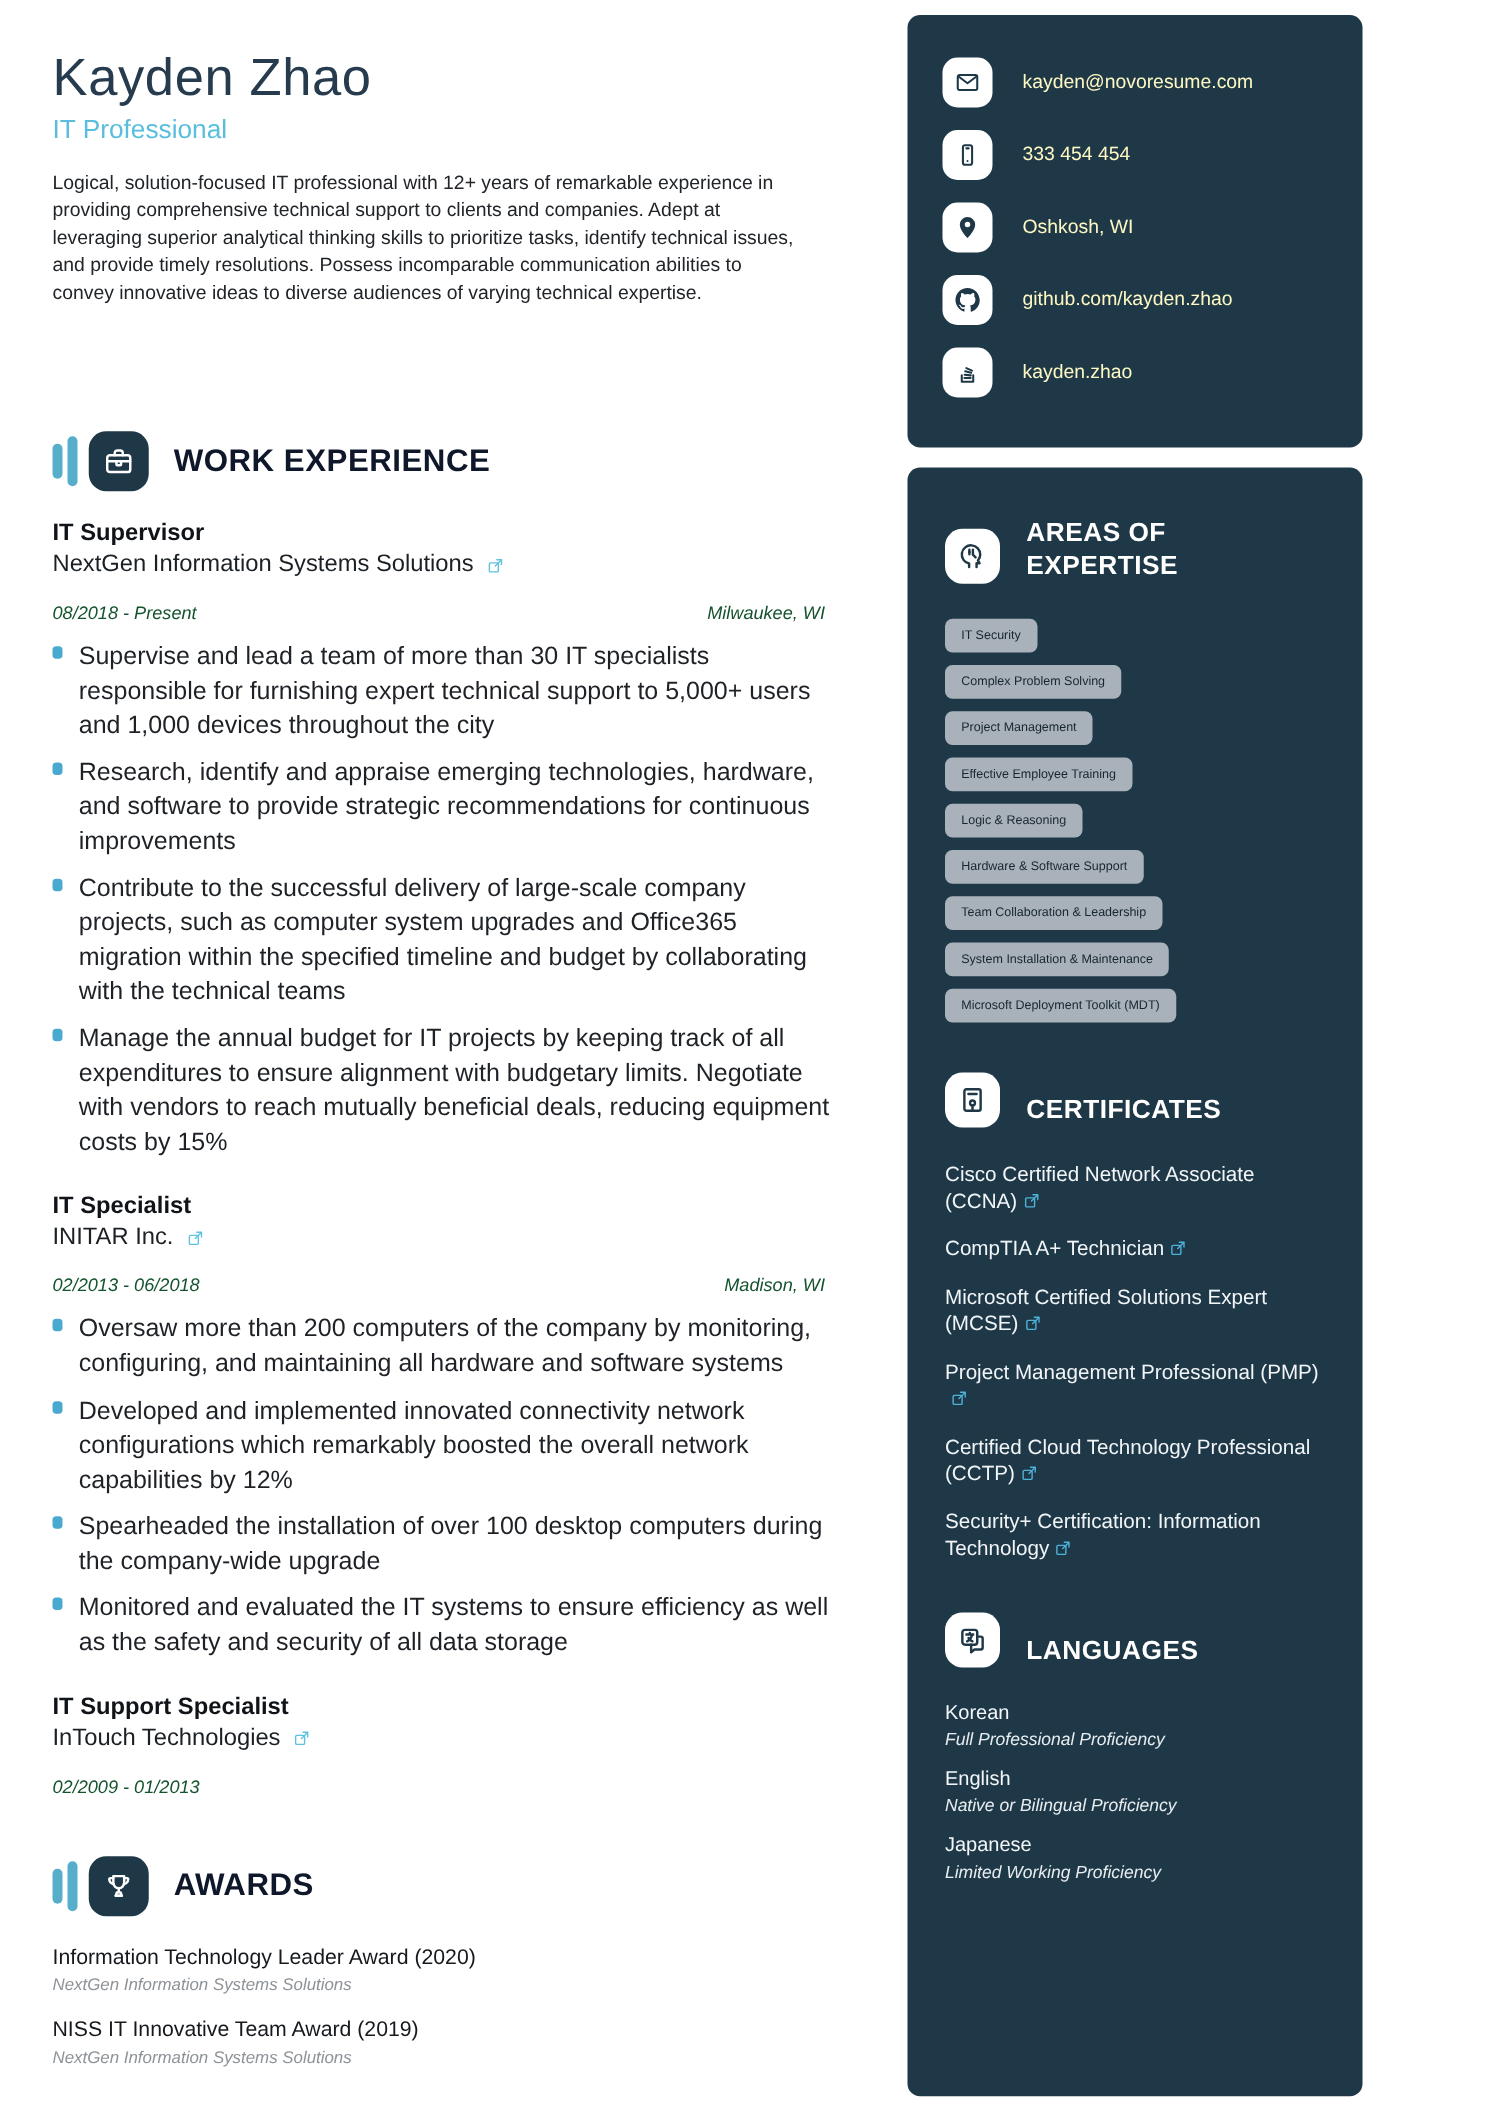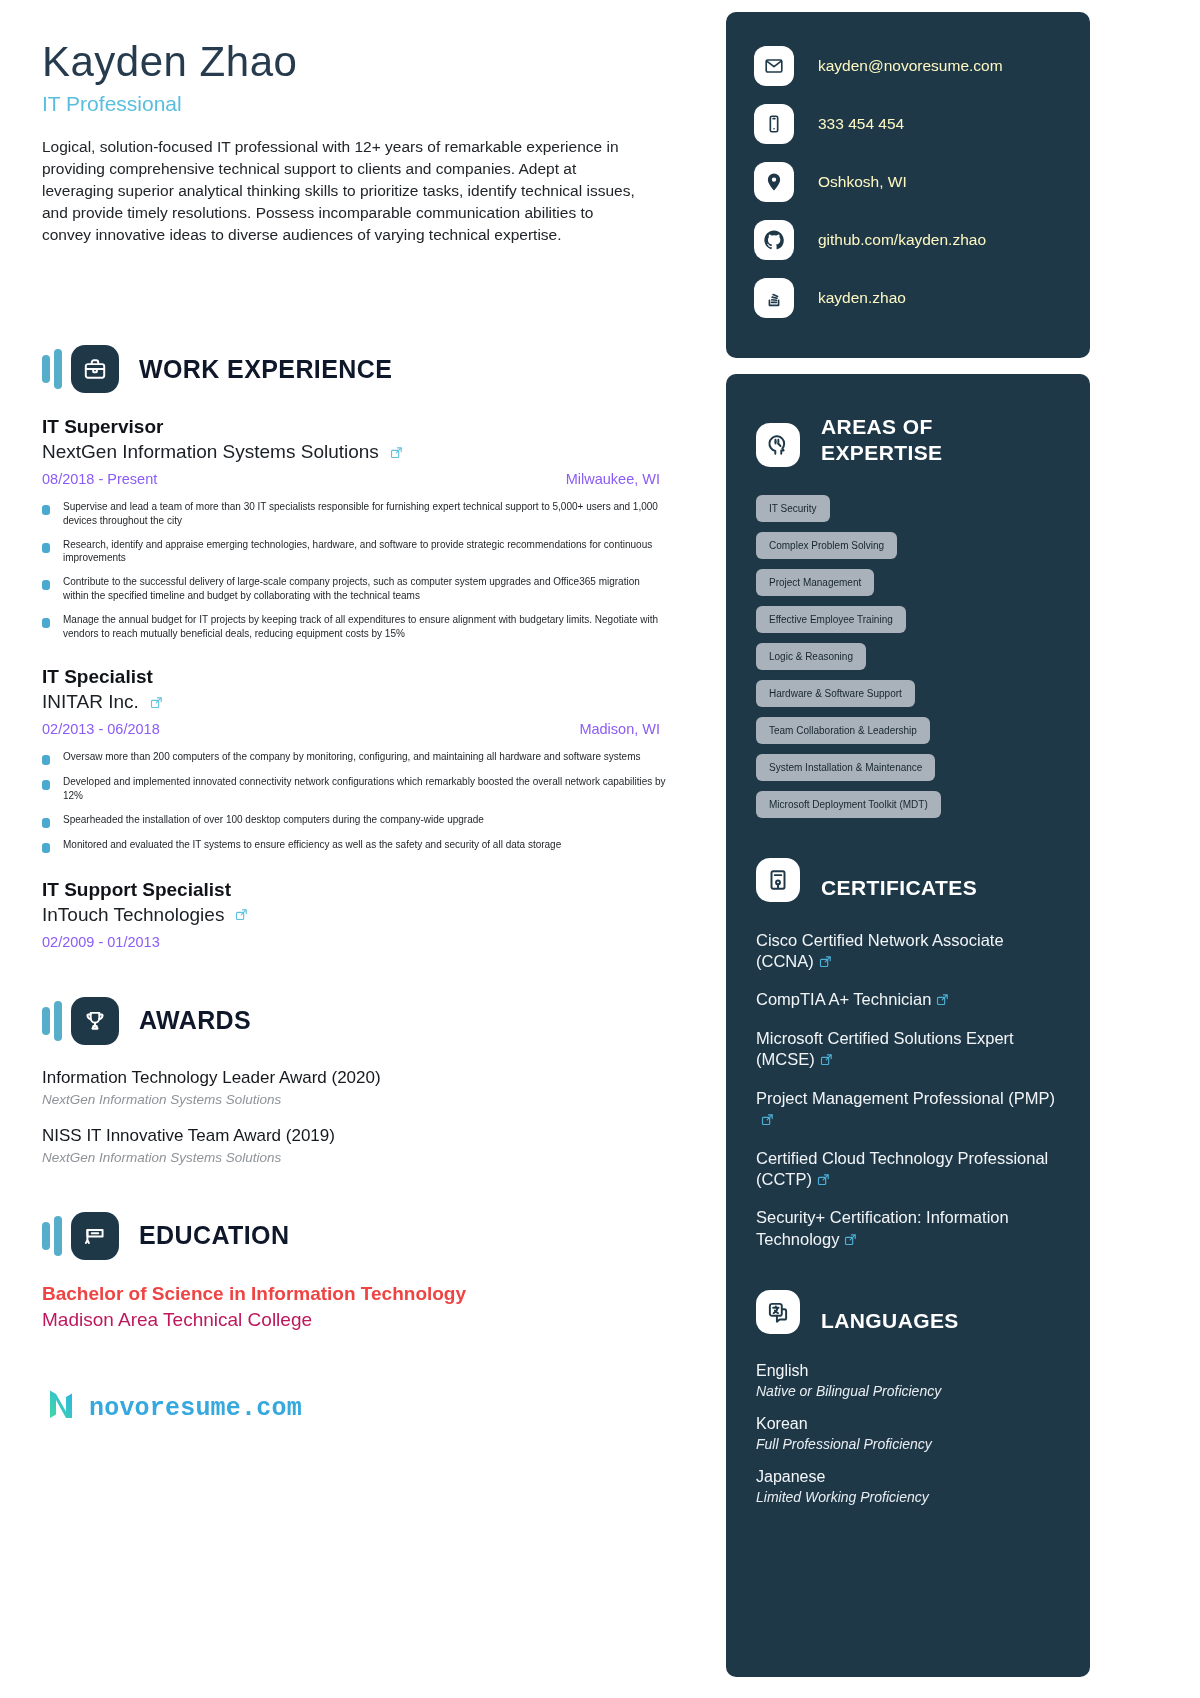--- a/index.html
+++ b/index.html
@@ -20,25 +20,25 @@
   .arc { background:#56aecb; border-radius:6px; }
   .arc.a1 { width:8px; height:28px; margin-right:4px; }
   .arc.a2 { width:8px; height:40px; margin-right:4px; }
   .sec-ico { width:48px; height:48px; background:#1f3848; border-radius:14px;
              display:flex; align-items:center; justify-content:center; color:#ffffff; flex:0 0 auto; }
   .sec-title { font-size:25px; font-weight:bold; color:#0f172a; letter-spacing:.4px; margin-left:20px; }
 
   .job { margin-bottom:26px; }
   .job-title { font-size:19px; font-weight:bold; color:#101418; }
   .job-company { font-size:19px; color:#1b2025; margin-top:3px; display:flex; align-items:center; gap:10px; }
-  .job-meta { display:flex; justify-content:space-between; width:618px; margin-top:8px;
-              font-size:14.5px; color:#8b5cf6; }
+  .job-meta { display:flex; justify-content:space-between; width:618px; margin-top:20px;
+              font-size:14.5px; font-style:italic; color:#14532d; }
   .bullets { margin-top:13px; list-style:none; }
   .bullets li { display:flex; gap:13px; margin-bottom:10px; width:625px;
-                font-size:10px; line-height:1.38; color:#1e2226; }
+                font-size:20px; line-height:1.38; color:#1e2226; }
   .bullet-marker { flex:0 0 auto; width:8px; height:10px; border-radius:3px; background:#4aa9ce; margin-top:5px; }
 
   .award { margin-bottom:19px; }
   .award-title { font-size:17px; color:#15191d; }
   .award-org { font-size:13.5px; font-style:italic; color:#8e9398; margin-top:4px; }
 
   .degree { font-size:19px; font-weight:bold; color:#ef4444; }
   .school { font-size:19px; color:#be185d; margin-top:4px; }
 
   .brand { margin-top:54px; display:flex; align-items:flex-end; gap:9px;font-family:Liberation Mono, monospace; }
@@ -430,27 +430,27 @@
             <rect x="4.5" y="4.5" width="11" height="11" rx="2"></rect>
             <path d="M7.5 8h5M10 6.8V8M8 13c1.8-.8 3.2-2.4 3.7-5M12 13c-1.2-.5-2.2-1.3-2.9-2.4"></path>
             <path d="M16 9.5h2A1.5 1.5 0 0 1 19.5 11v6.5A1.5 1.5 0 0 1 18 19h-4.5L11 21v-5.5"></path>
           </svg>
         </span>
         <span class="sb-title">LANGUAGES</span>
       </div>
       <div>
 
           <div class="lang">
+            <div class="lang-name">Korean</div>
+            <div class="lang-level">Full Professional Proficiency</div>
+          </div>
+
+          <div class="lang">
             <div class="lang-name">English</div>
             <div class="lang-level">Native or Bilingual Proficiency</div>
-          </div>
-
-          <div class="lang">
-            <div class="lang-name">Korean</div>
-            <div class="lang-level">Full Professional Proficiency</div>
           </div>
 
           <div class="lang">
             <div class="lang-name">Japanese</div>
             <div class="lang-level">Limited Working Proficiency</div>
           </div>
 
       </div>
 
     </div>

